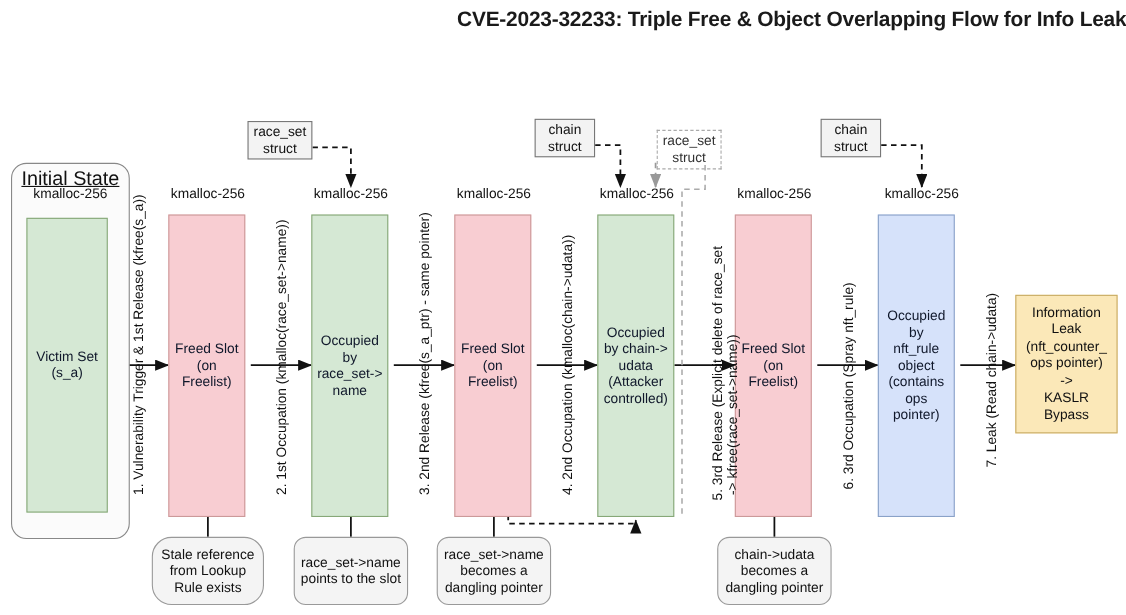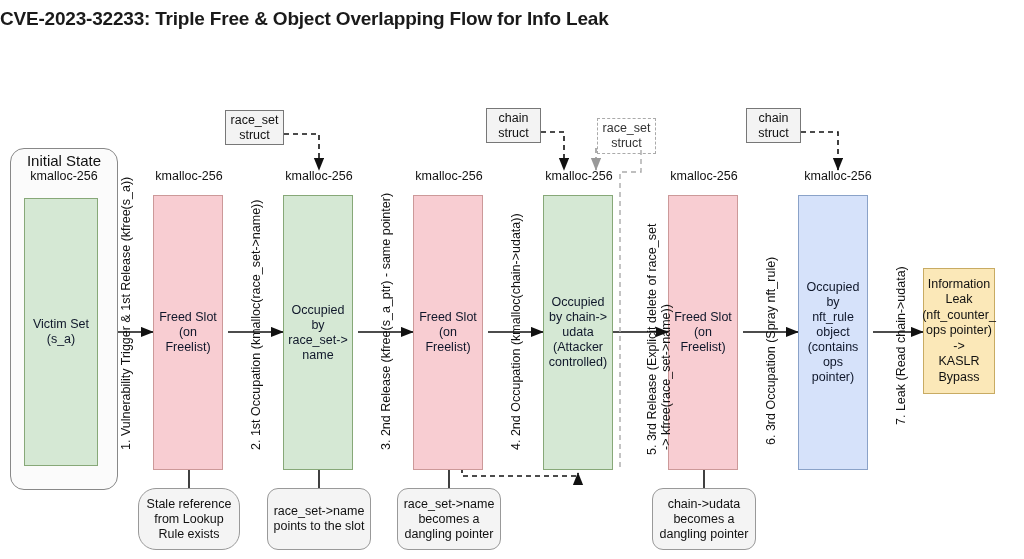--- a/index.html
+++ b/index.html
@@ -7,21 +7,21 @@
     width:1024px;height:559px;
     background:#ffffff;
     font-family:"Liberation Sans", sans-serif;
     overflow:hidden;
     position:relative;
   }
   #canvas{position:absolute;left:0;top:0;width:1024px;height:559px;}
 
   .title{
     position:absolute;left:0;top:8px;width:1024px;
-    text-align:left;
+    text-align:right;
     font-size:19px;font-weight:bold;color:#1a1a1a;
     letter-spacing:-0.2px;
   }
 
   
   .slot{
     position:absolute;box-sizing:border-box;
     top:195px;height:275px;width:70px;
     border:1px solid #8a8a8a;
     display:flex;align-items:center;justify-content:center;
@@ -42,21 +42,21 @@
   
   .container-box{
     position:absolute;
     left:10px;top:148px;width:108px;height:342px;
     border:1.4px solid #888;border-radius:14px;
     background:#fbfbfb;
     box-sizing:border-box;
   }
   .container-title{
     position:absolute;left:10px;top:152px;width:108px;
-    text-align:center;font-size:15px;color:#111;
+    text-align:center;font-size:18px;color:#111;text-decoration:underline;
   }
 
   
   .structbox{
     position:absolute;box-sizing:border-box;
     border:1.4px solid #777;background:#f3f3f3;
     display:flex;align-items:center;justify-content:center;
     text-align:center;font-size:12.5px;line-height:15px;color:#111;
   }
   .structbox.ghost{
@@ -168,21 +168,21 @@
 <div class="slot green" style="left:283px;">Occupied by<br>race_set-&gt;<br>name</div>
 
 <div class="slot red" style="left:413px;">Freed Slot<br>(on Freelist)</div>
 
 <div class="slot green" style="left:543px;">Occupied<br>by chain-&gt;<br>udata<br>(Attacker<br>controlled)</div>
 
 <div class="slot red" style="left:668px;">Freed Slot<br>(on Freelist)</div>
 
 <div class="slot blue" style="left:798px;">Occupied by<br>nft_rule<br>object<br>(contains<br>ops pointer)</div>
 
-<div class="leakbox" style="left:923px;top:268px;width:72px;height:126px;">Information<br>Leak<br>(nft_counter_<br>ops pointer)<br>-&gt;<br>KASLR Bypass</div>
+<div class="leakbox" style="left:923px;top:268px;width:93px;height:126px;">Information<br>Leak<br>(nft_counter_<br>ops pointer)<br>-&gt;<br>KASLR Bypass</div>
 
 <div class="structbox" style="left:225px;top:110px;width:59px;height:35px;">race_set<br>struct</div>
 
 <div class="structbox" style="left:486px;top:108px;width:55px;height:35px;">chain<br>struct</div>
 
 <div class="structbox ghost" style="left:597px;top:118px;width:59px;height:36px;">race_set<br>struct</div>
 
 <div class="structbox" style="left:746px;top:108px;width:55px;height:35px;">chain<br>struct</div>
 
 <div class="annot" style="left:138px;top:488px;width:102px;height:62px;border-radius:18px;">Stale reference<br>from Lookup<br>Rule exists</div>

